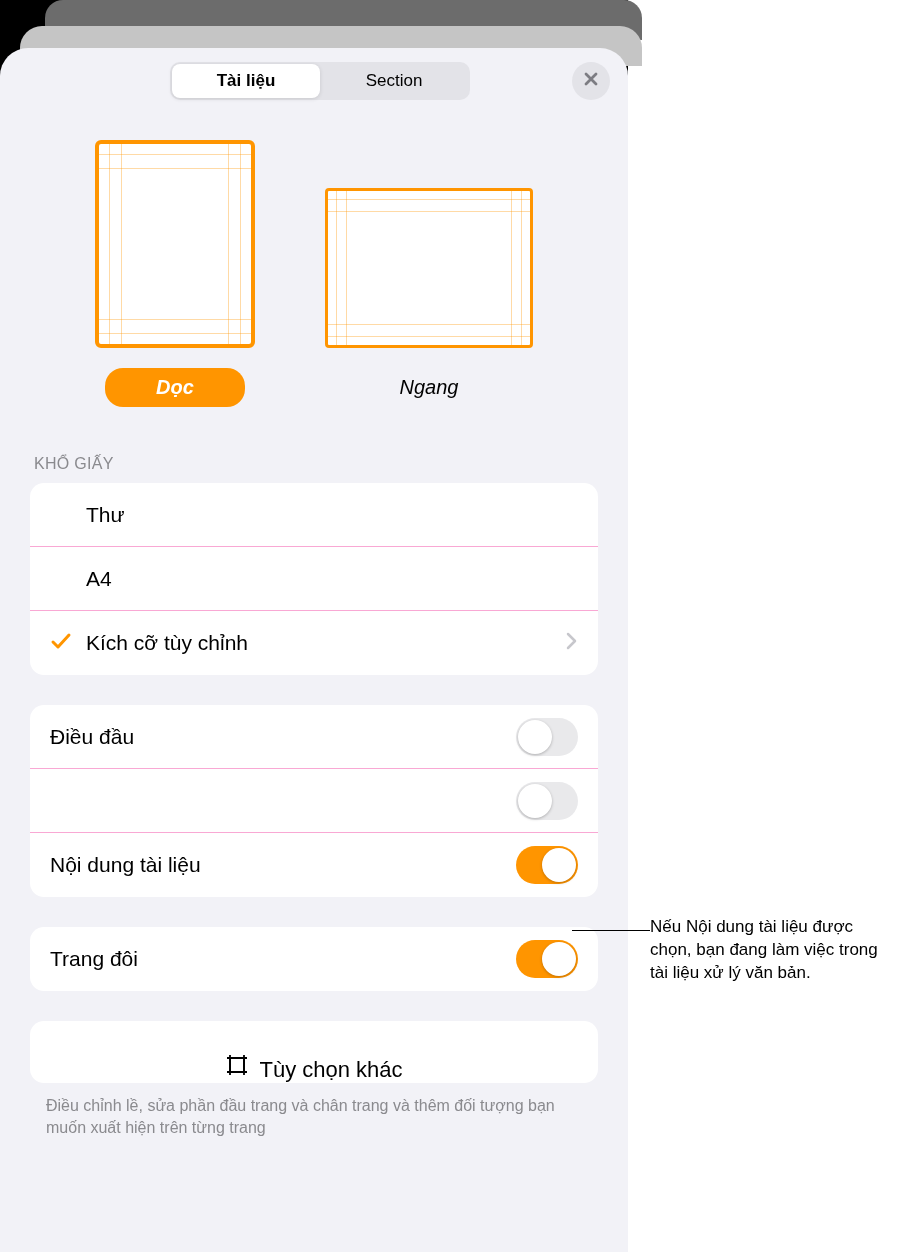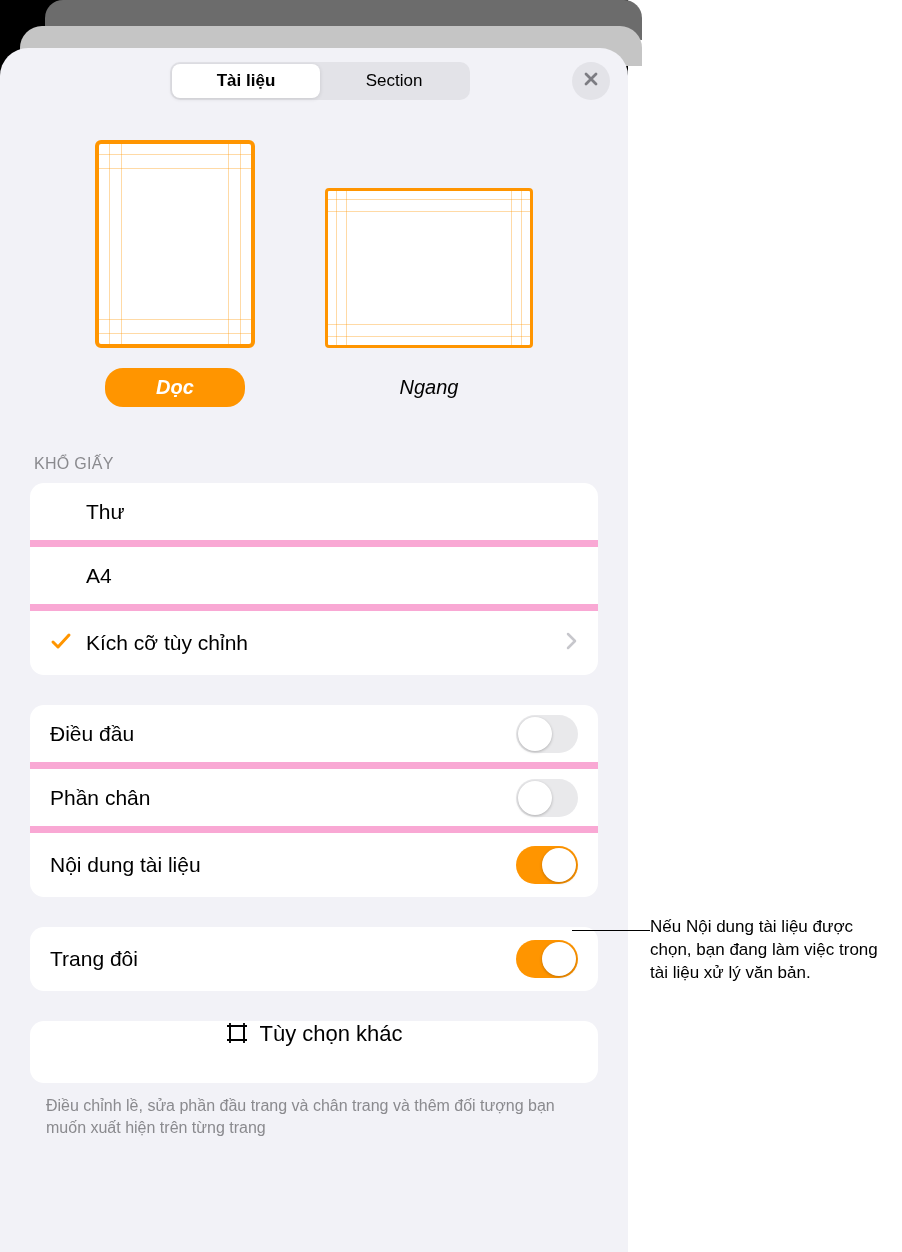--- a/index.html
+++ b/index.html
@@ -152,21 +152,21 @@
     background: #fff;
     border-radius: 14px;
     margin: 0 30px 30px;
     overflow: hidden;
   }
   .list-row {
     display: flex;
     align-items: center;
     padding: 0 20px 0 20px;
     height: 64px;
-    border-bottom: 7px solid #f9a8d4;
+    border-bottom: 1px solid #f9a8d4;
     font-size: 21px;
     color: #000;
   }
   .list-row:last-child { border-bottom: none; }
   .check-col {
     width: 36px;
     display: flex;
     justify-content: flex-start;
   }
   .chevron {
@@ -196,21 +196,21 @@
   }
   .switch.off .knob { left: 2px; }
   .switch.on .knob { right: 2px; }
 
   .button-row {
     background: #fff;
     border-radius: 14px;
     margin: 0 30px 12px;
     height: 62px;
     display: flex;
-    align-items: flex-start;
+    align-items: flex-end;
     justify-content: center;
     gap: 10px;
     font-size: 22px;
     color: #000;
   }
   .footnote {
     font-size: 16px;
     color: #8a8a8e;
     padding: 0 46px;
     line-height: 1.35;
@@ -332,21 +332,20 @@
   </div>
 
   <div class="list-group">
     <div class="list-row" style="padding-left:20px;">
       <span class="row-text">Điều đầu</span>
       <div class="switch off">
           <div class="knob"></div>
         </div>
     </div>
     <div class="list-row" style="padding-left:20px;">
-      <span class="row-text">Phần chân</span>
       <div class="switch off">
           <div class="knob"></div>
         </div>
     </div>
     <div class="list-row" style="padding-left:20px;">
       <span class="row-text">Nội dung tài liệu</span>
       <div class="switch on">
           <div class="knob"></div>
         </div>
     </div>

